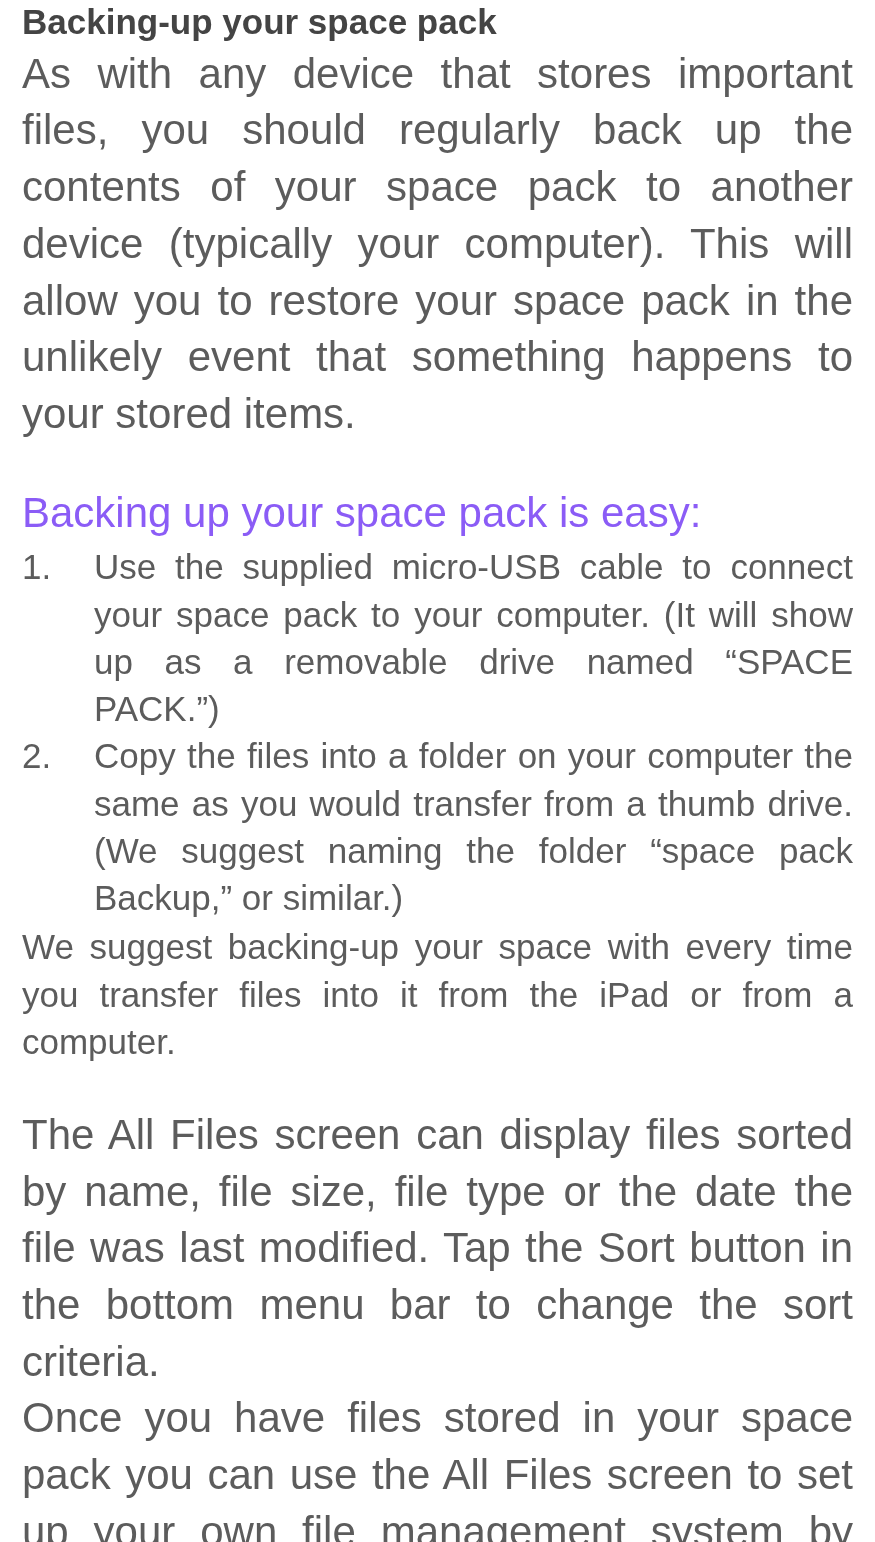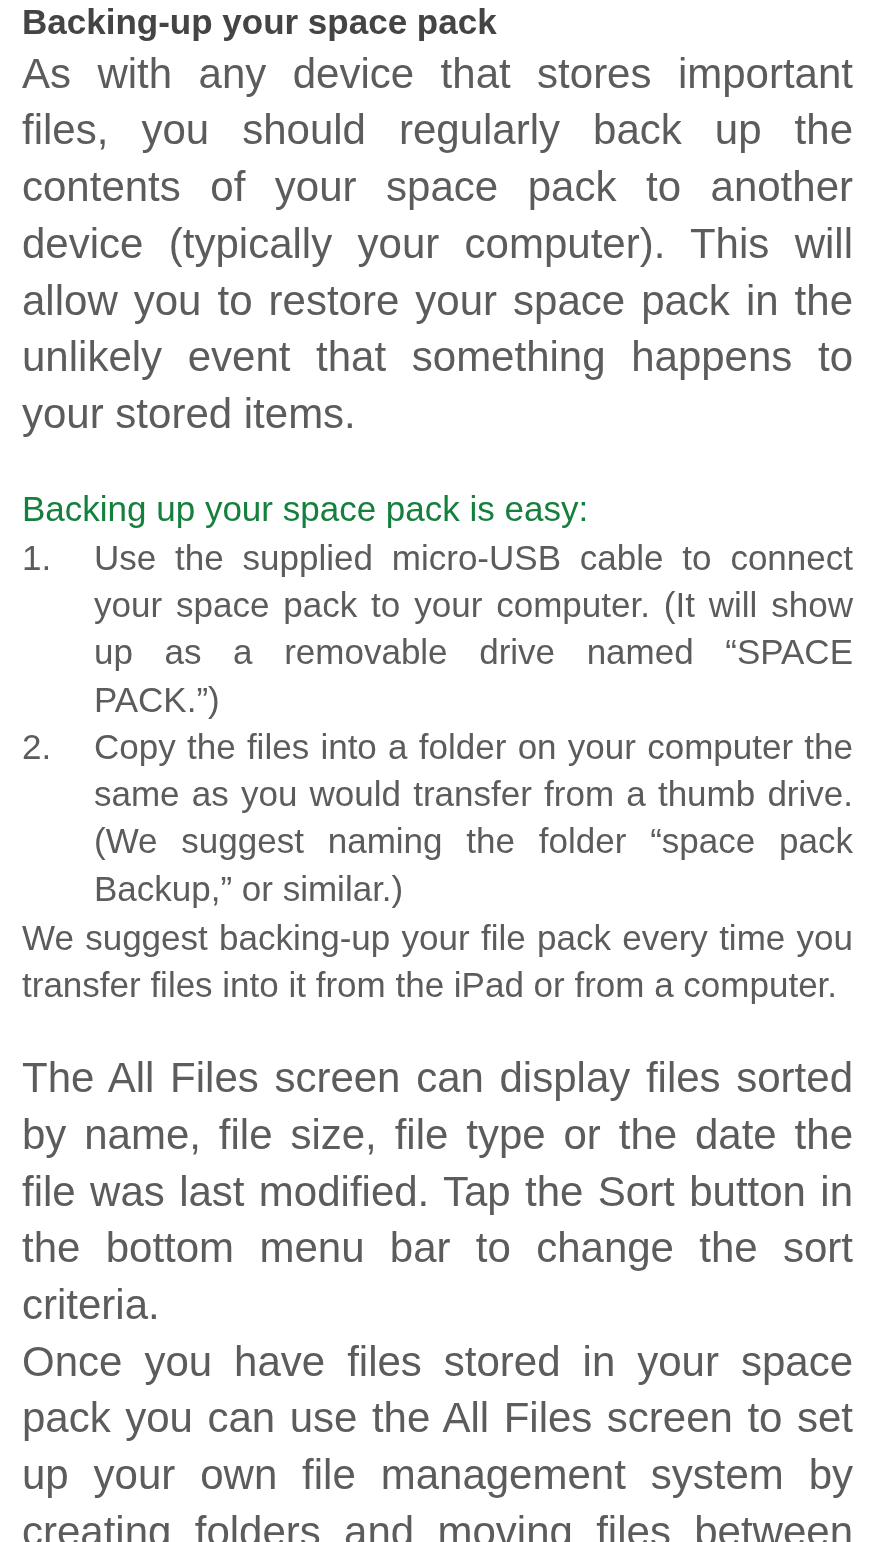--- a/index.html
+++ b/index.html
@@ -26,24 +26,24 @@
   }
   .body-text {
     font-size: 42px;
     line-height: 1.35;
     margin: 0 0 42px 0;
     text-align: justify;
     text-justify: inter-word;
     color: #5c5c5c;
   }
   .intro-line {
-    font-size: 35px;
+    font-size: 42px;
     line-height: 1.35;
     margin: 0 0 2px 0;
-    color: #15803d;
+    color: #8b5cf6;
   }
   .ol {
     margin: 0 0 2px 0;
     padding: 0;
   }
   .ol-item {
     display: flex;
     font-size: 35px;
     line-height: 1.35;
     color: #5c5c5c;
@@ -89,19 +89,19 @@
     <div class="ol-item">
       <div class="ol-num">1.</div>
       <div class="ol-text">Use the supplied micro-USB cable to connect your space pack to your computer. (It will show up as a removable drive named “SPACE PACK.”)</div>
     </div>
     <div class="ol-item">
       <div class="ol-num">2.</div>
       <div class="ol-text">Copy the files into a folder on your computer the same as you would transfer from a thumb drive. (We suggest naming the folder “space pack Backup,” or similar.)</div>
     </div>
   </div>
 
-  <div class="after-list">We suggest backing-up your file pack every time you transfer files into it from the iPad or from a computer.</div>
+  <div class="after-list">We suggest backing-up your space with every time you transfer files into it from the iPad or from a computer.</div>
 
   <div class="body-text" style="margin-bottom:0;">The All Files screen can display files sorted by name, file size, file type or the date the file was last modified. Tap the Sort button in the bottom menu bar to change the sort criteria.</div>
   <div class="body-text">Once you have files stored in your space pack you can use the All Files screen to set up your own file management system by creating folders and moving files between folders. Tap the All Files button on the Home screen to display the All Files screen.</div>
 
   <div class="page-number">16</div>
 </div>
 
 </body></html>

